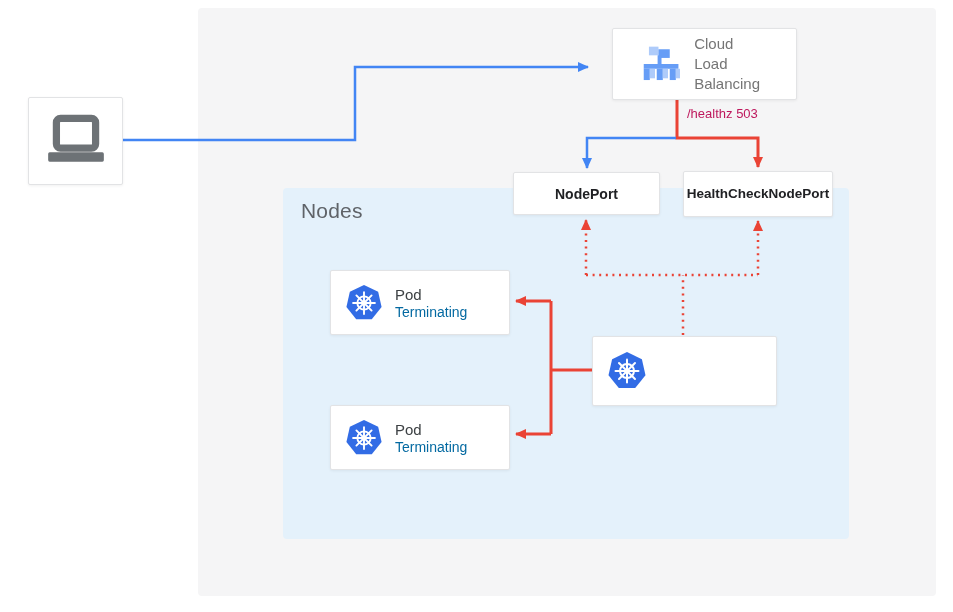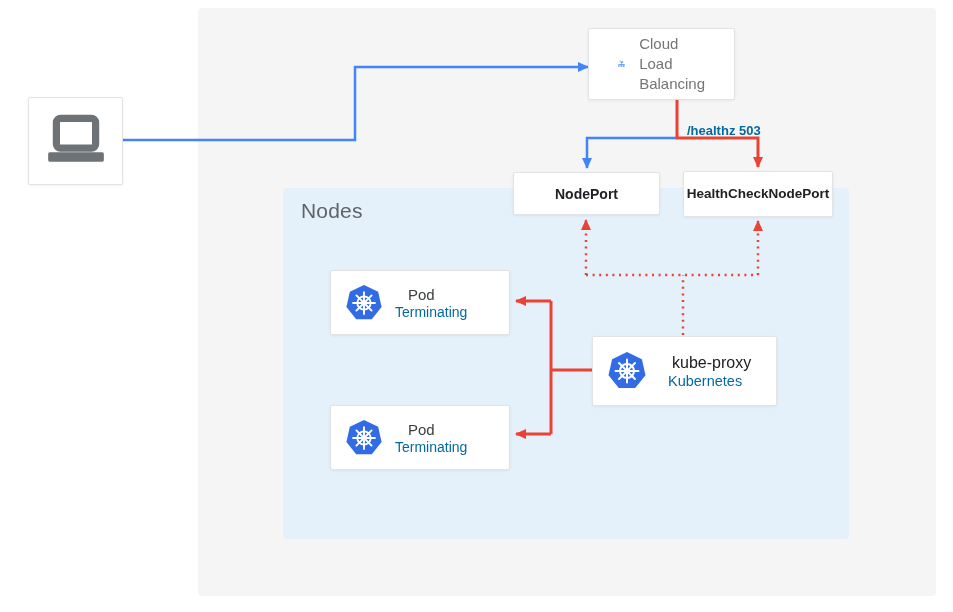--- a/index.html
+++ b/index.html
@@ -17,36 +17,36 @@
   }
   .nodes-label{
     position:absolute;left:18px;top:11px;font-size:21px;color:#5F6368;letter-spacing:.2px;
   }
   .card{
     position:absolute;background:#fff;border:1px solid #E2E3E5;border-radius:2px;
     box-shadow:0 1px 3px rgba(0,0,0,.06);box-sizing:border-box;
     display:flex;align-items:center;
   }
   .client-box{left:28px;top:97px;width:95px;height:88px;justify-content:center;}
-  .clb-box{left:588px;top:28px;width:147px;height:72px;padding:0 29px;gap:14px;}
+  .clb-box{left:612px;top:28px;width:185px;height:72px;padding:0 29px;gap:14px;}
   .clb-label{font-size:15px;line-height:1.35;color:#757575;width:84px;}
   .healthz{
-    position:absolute;left:687px;top:123px;font-size:13px;font-weight:bold;color:#0369a1;
+    position:absolute;left:687px;top:106px;font-size:13px;font-weight:normal;color:#be185d;
   }
   .port-box{justify-content:center;text-align:center;}
   .nodeport-box{left:513px;top:172px;width:147px;height:43px;}
   .hc-box{left:683px;top:171px;width:150px;height:46px;flex-direction:row;line-height:1.25;}
   .port-label{font-size:14px;font-weight:bold;color:#202124;}
   .hc-box .port-label{font-size:13.5px;}
   .entity{gap:12px;padding:0 14px;}
   .pod1{left:330px;top:270px;width:180px;height:65px;}
   .pod2{left:330px;top:405px;width:180px;height:65px;}
   .kproxy{left:592px;top:336px;width:185px;height:70px;}
   .entity .txt{display:flex;flex-direction:column;gap:1px;}
-  .t-title{font-size:15px;color:#3C4043;margin-left:13px;}
+  .t-title{font-size:15px;color:#3C4043;}
   .t-sub{font-size:14px;color:#0369a1;text-align:center;}
   .kproxy .t-title{font-size:16px;color:#202124;}
   .kproxy .t-sub{font-size:14.5px;}
   svg.wires{position:absolute;left:0;top:0;pointer-events:none;}
   .st-blue{stroke:var(--blue,#4285F4);stroke-width:2.5;fill:none;}
   .st-red{stroke:var(--red,#EA4335);stroke-width:3;fill:none;}
   .st-red-dot{stroke:var(--red,#EA4335);stroke-width:2.5;fill:none;stroke-dasharray:2 4.6;}
   .fill-blue{fill:var(--blue,#4285F4);}
   .fill-red{fill:var(--red,#EA4335);}
 </style>
@@ -175,19 +175,15 @@
         <line x1="20" y1="20" x2="8.5" y2="20"></line>
           <line x1="20" y1="20" x2="31.5" y2="20"></line>
         <line x1="20" y1="20" x2="12" y2="12"></line>
           <line x1="20" y1="20" x2="28" y2="12"></line>
         <line x1="20" y1="20" x2="12" y2="28"></line>
           <line x1="20" y1="20" x2="28" y2="28"></line>
       </g>
       <circle cx="20" cy="20" r="7" fill="none" stroke="#fff" stroke-width="2"></circle>
       <circle cx="20" cy="20" r="2.6" fill="#fff"></circle>
     </svg>
-    <div class="txt">
-      <span class="t-title">kube-proxy</span>
-      <span class="t-sub">Kubernetes</span>
-    </div>
   </div>
 
 </div>
 
 </body></html>

